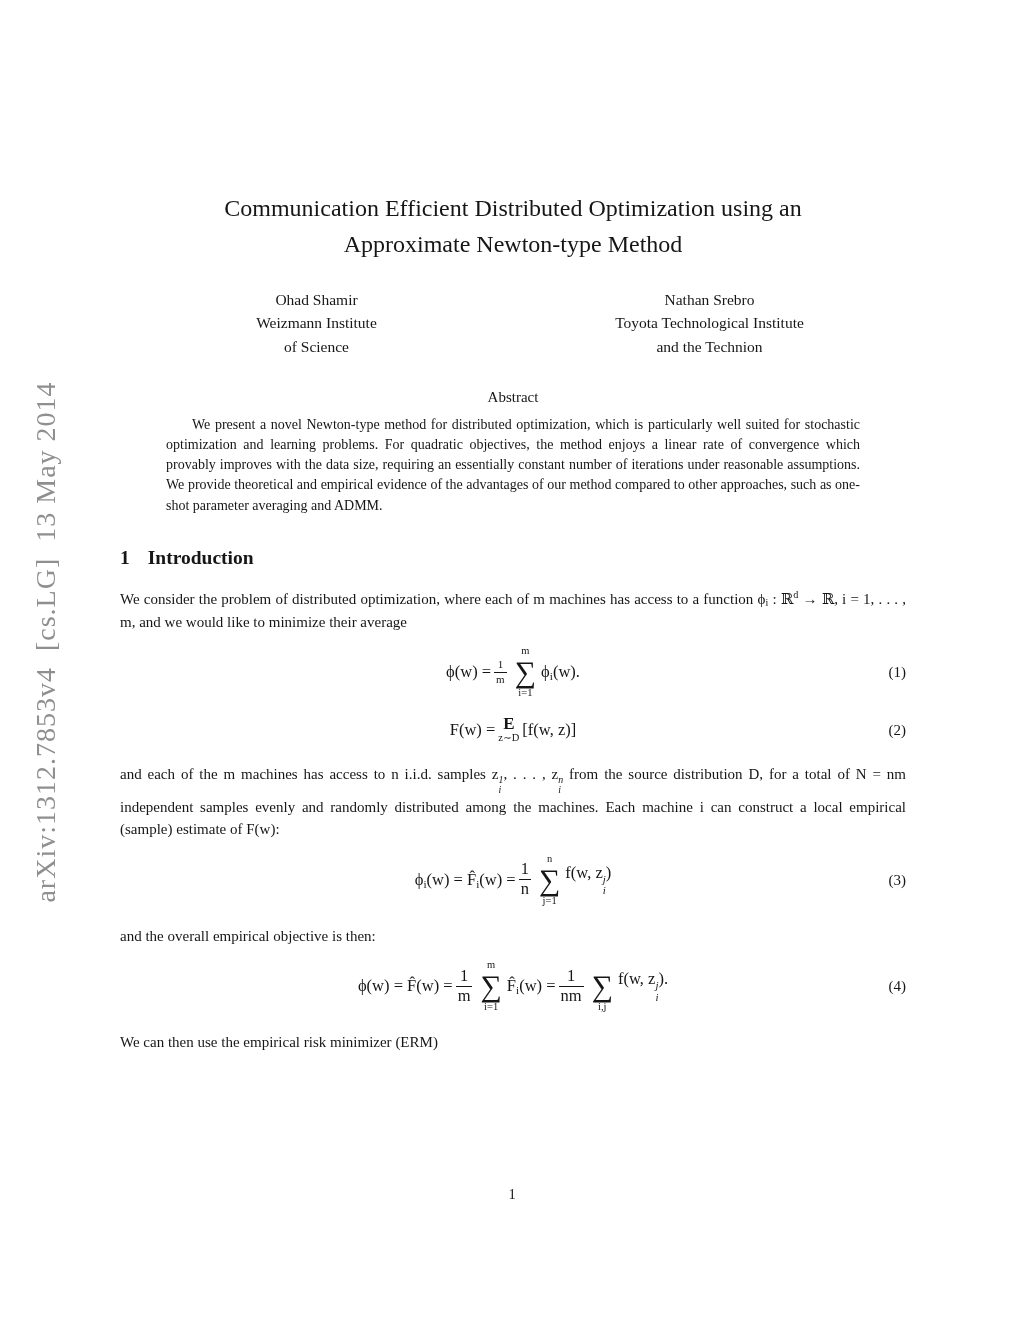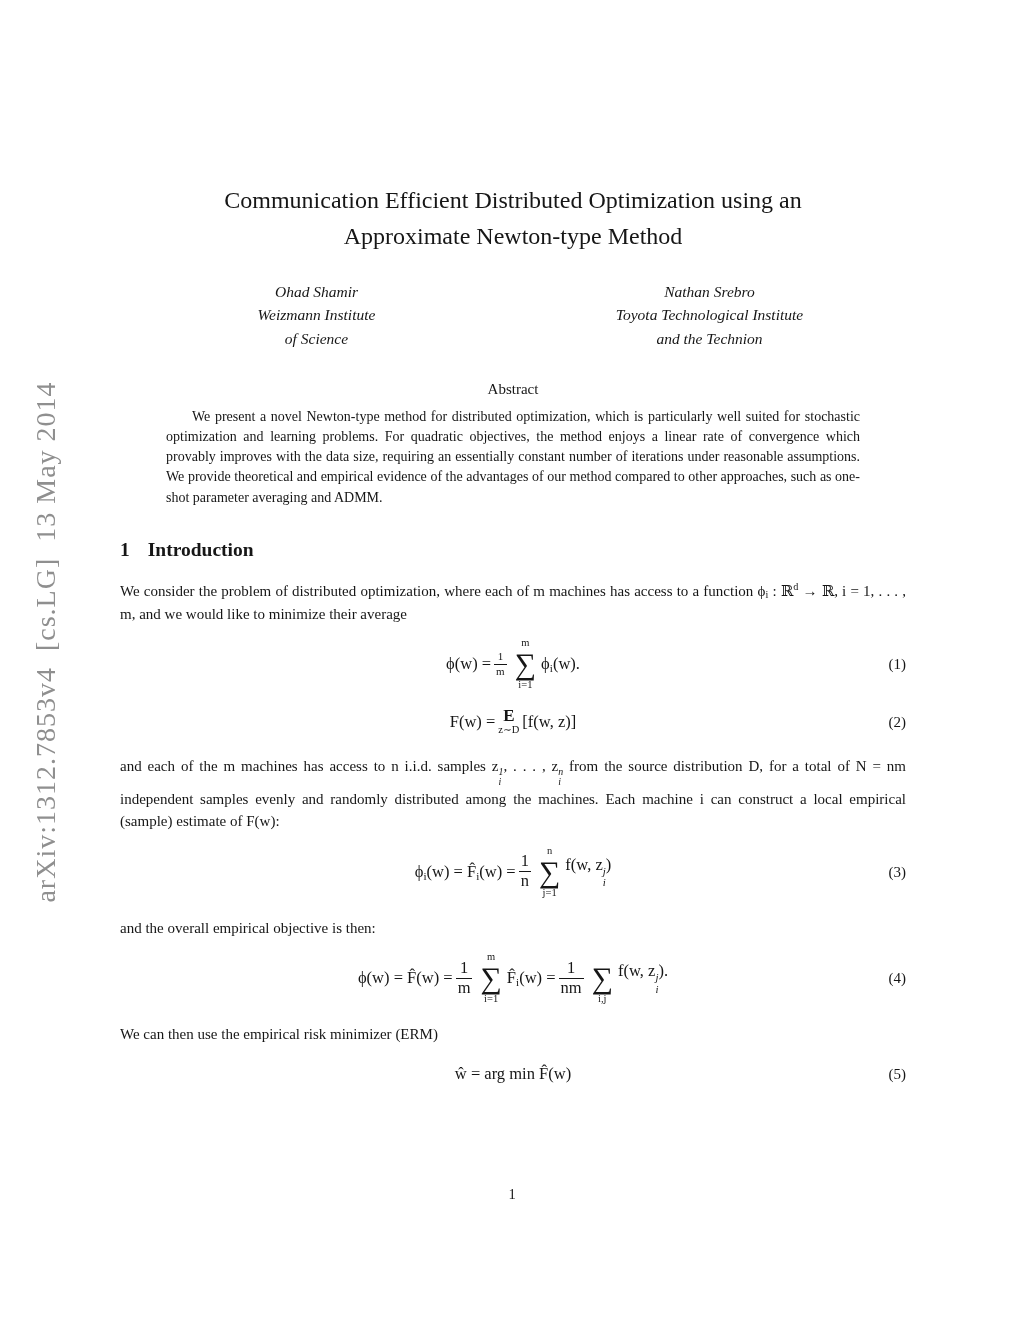--- a/index.html
+++ b/index.html
@@ -1,23 +1,23 @@
 <!DOCTYPE html>
 <html><head>
 <meta charset="utf-8">
 <style>
   html,body{margin:0;padding:0;background:#ffffff;}
   .page{position:relative;width:1024px;height:1325px;background:#ffffff;color:#161616;
         font-family:"Liberation Serif","DejaVu Serif",serif;overflow:hidden;}
-  .content{position:absolute;left:120px;top:0;width:786px;}
+  .content{position:absolute;left:120px;top:8px;width:786px;}
 
   .title{margin:0;padding-top:182px;font-size:24px;font-weight:400;text-align:center;line-height:1.52;}
 
   .authors{display:flex;margin-top:25px;text-align:center;font-size:15.5px;line-height:1.52;}
-  .author{flex:1;font-style:italic;}
+  .author{flex:1;}
 
   .abstract{margin-top:30px;}
   .abs-head{text-align:center;font-weight:400;font-size:15px;}
   .abs-p{margin:9px 46px 0 46px;font-size:14px;line-height:1.45;text-align:justify;text-indent:26px;}
 
   .sec{margin-top:31px;font-size:19.5px;font-weight:700;}
   .sec .secnum{margin-right:18px;}
 
   p.body{margin:18px 0 0;font-size:15px;line-height:1.5;text-align:justify;}
 
@@ -175,24 +175,18 @@
         <span class="run"><span class="mi">f</span><span>(</span><span class="mi">w, z</span><span class="stk">
               <span>j</span>
               <span>i</span>
             </span><span>).</span></span>
       </span>
       <span class="eqnum">(4)</span>
     </div>
 
     <p class="body"><span>We can then use the </span><span class="mi">empirical risk minimizer</span><span> (ERM)</span></p>
 
-    <div class="eq mt18">
-      <span class="eqbody">
-        <span class="run"><span class="mi">ŵ</span><span> = arg min </span><span class="mi">F̂</span><span>(</span><span class="mi">w</span><span>)</span></span>
-      </span>
-      <span class="eqnum">(5)</span>
-    </div>
 
   </div>
 
   <div class="pageno">1</div>
 
 </div>
 
 </body></html>

